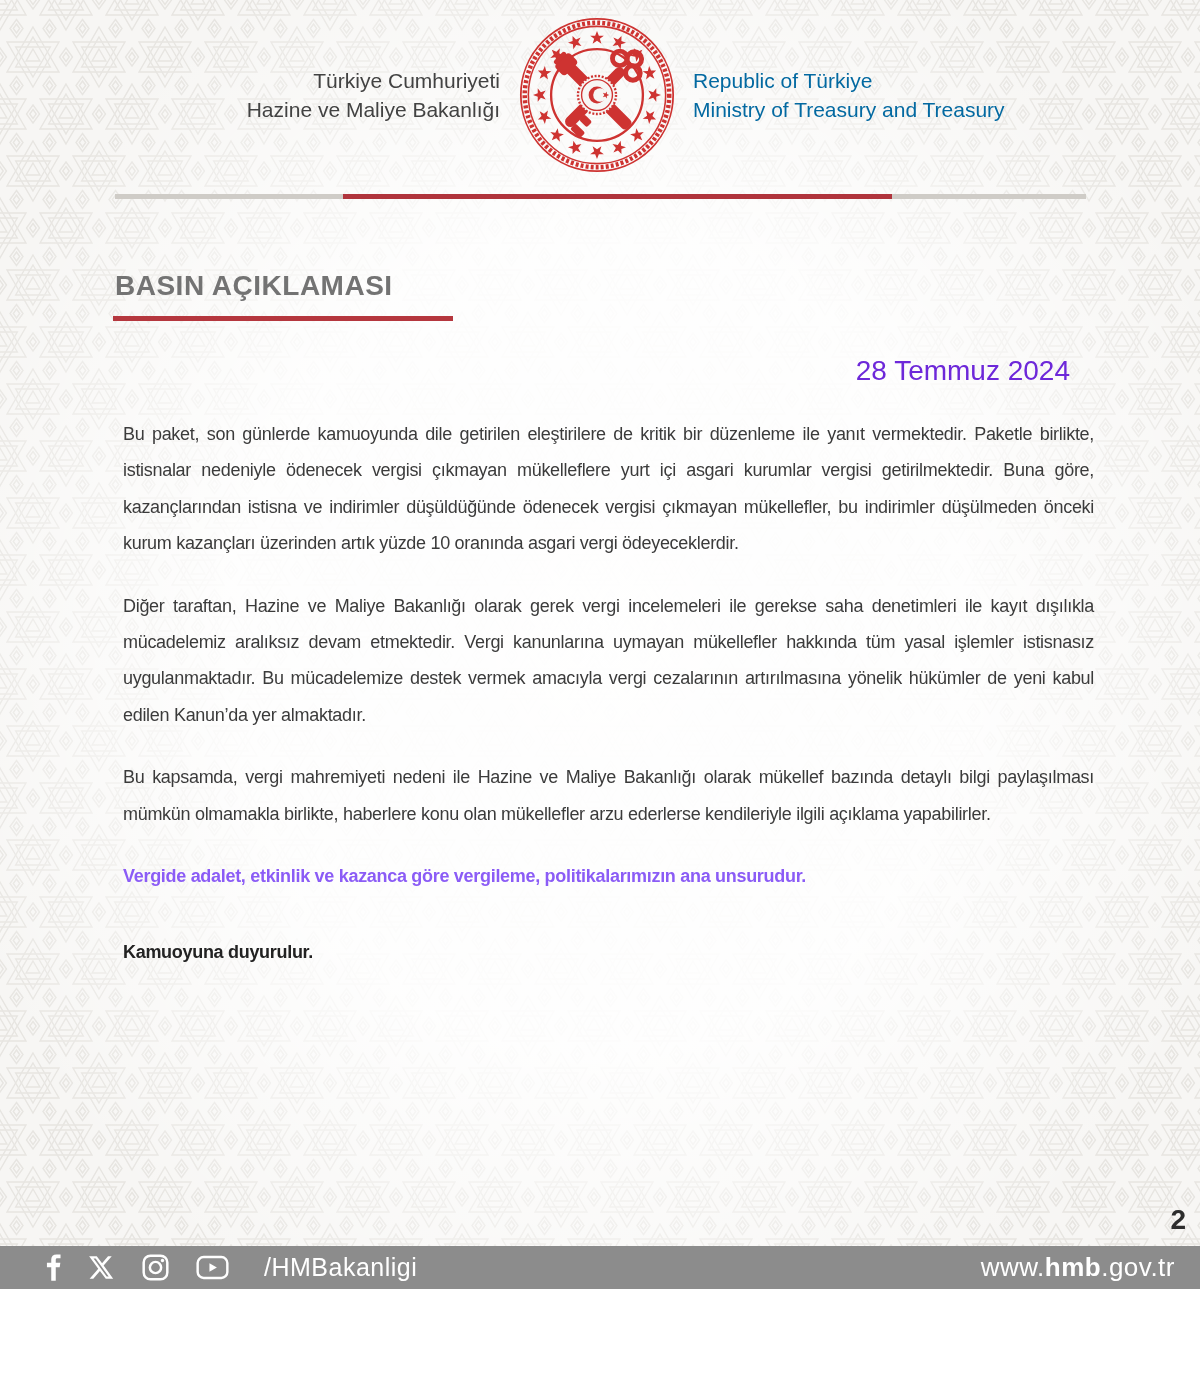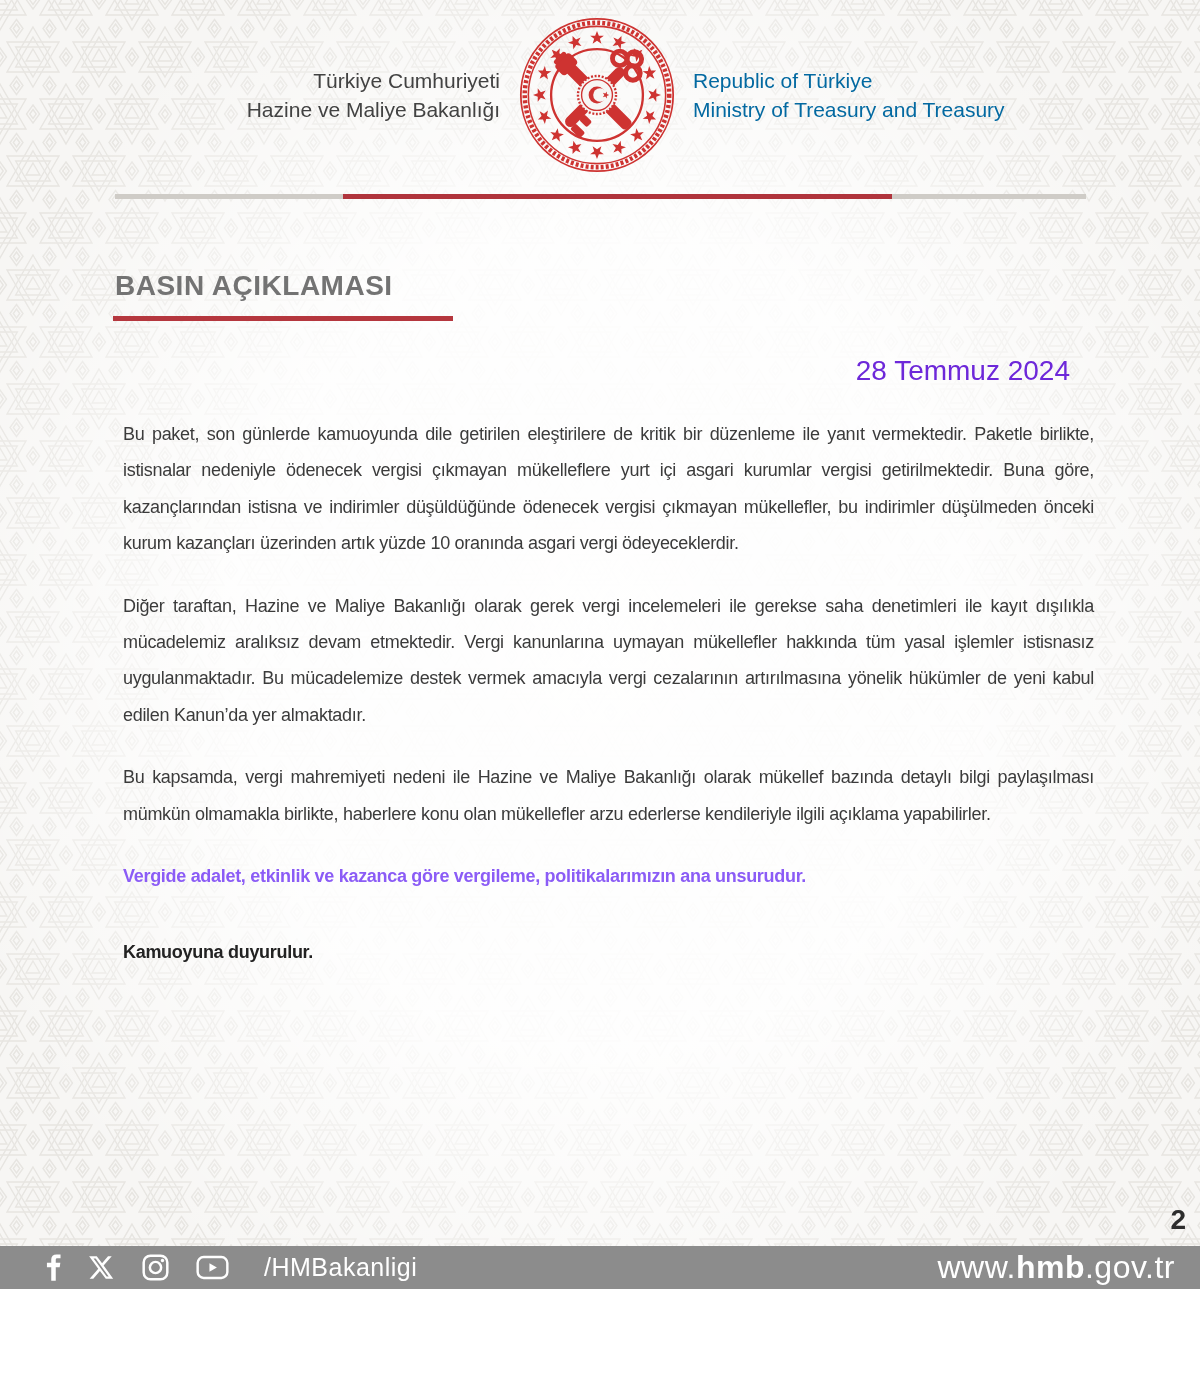--- a/index.html
+++ b/index.html
@@ -41,21 +41,21 @@
 
   .page-num{position:absolute;right:14px;bottom:53px;font-size:28px;font-weight:bold;color:#2d2d2d;}
 
   
   .footer{position:absolute;left:0;right:0;bottom:0;height:43px;background:#8c8c8c;
     display:flex;align-items:center;justify-content:space-between;
     padding:0 25px 0 46px;box-sizing:border-box;z-index:3;}
   .footer-left{display:flex;align-items:center;gap:27px;}
   .footer-left svg{display:block;}
   .handle{color:#ffffff;font-size:25px;letter-spacing:0.5px;margin-left:8px;}
-  .site{color:#ffffff;font-size:32px;letter-spacing:0.5px;}
+  .site{color:#ffffff;font-size:26px;letter-spacing:0.5px;}
   .site b{font-weight:bold;}
 </style>
 </head>
 <body>
 
 <div class="page">
 
   <svg class="bg-pattern" width="1200" height="1385" aria-hidden="true">
     <defs>
       <g id="st" fill="none" stroke="#e7e5e1" stroke-width="1.4">

